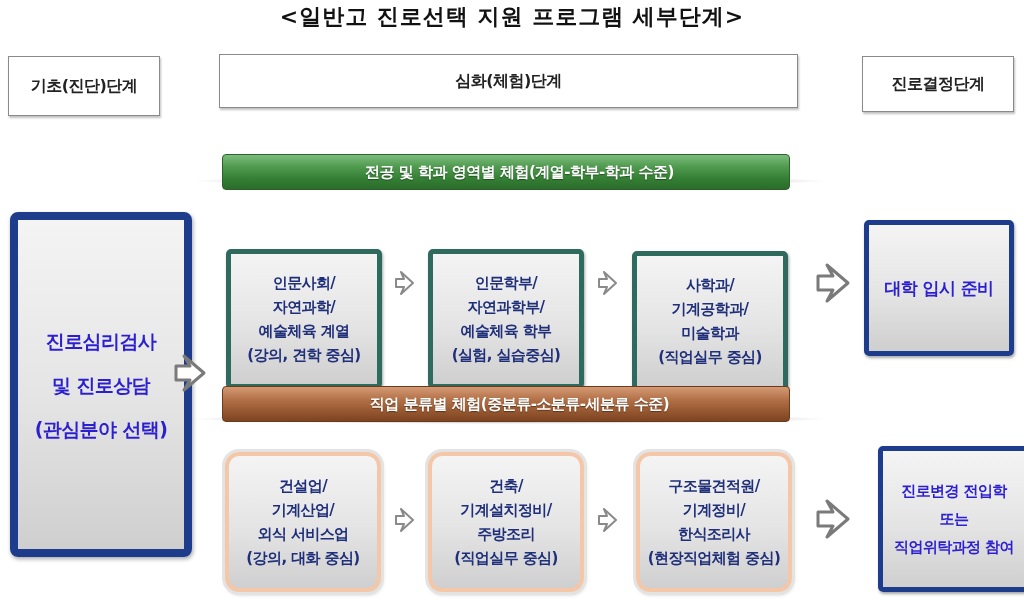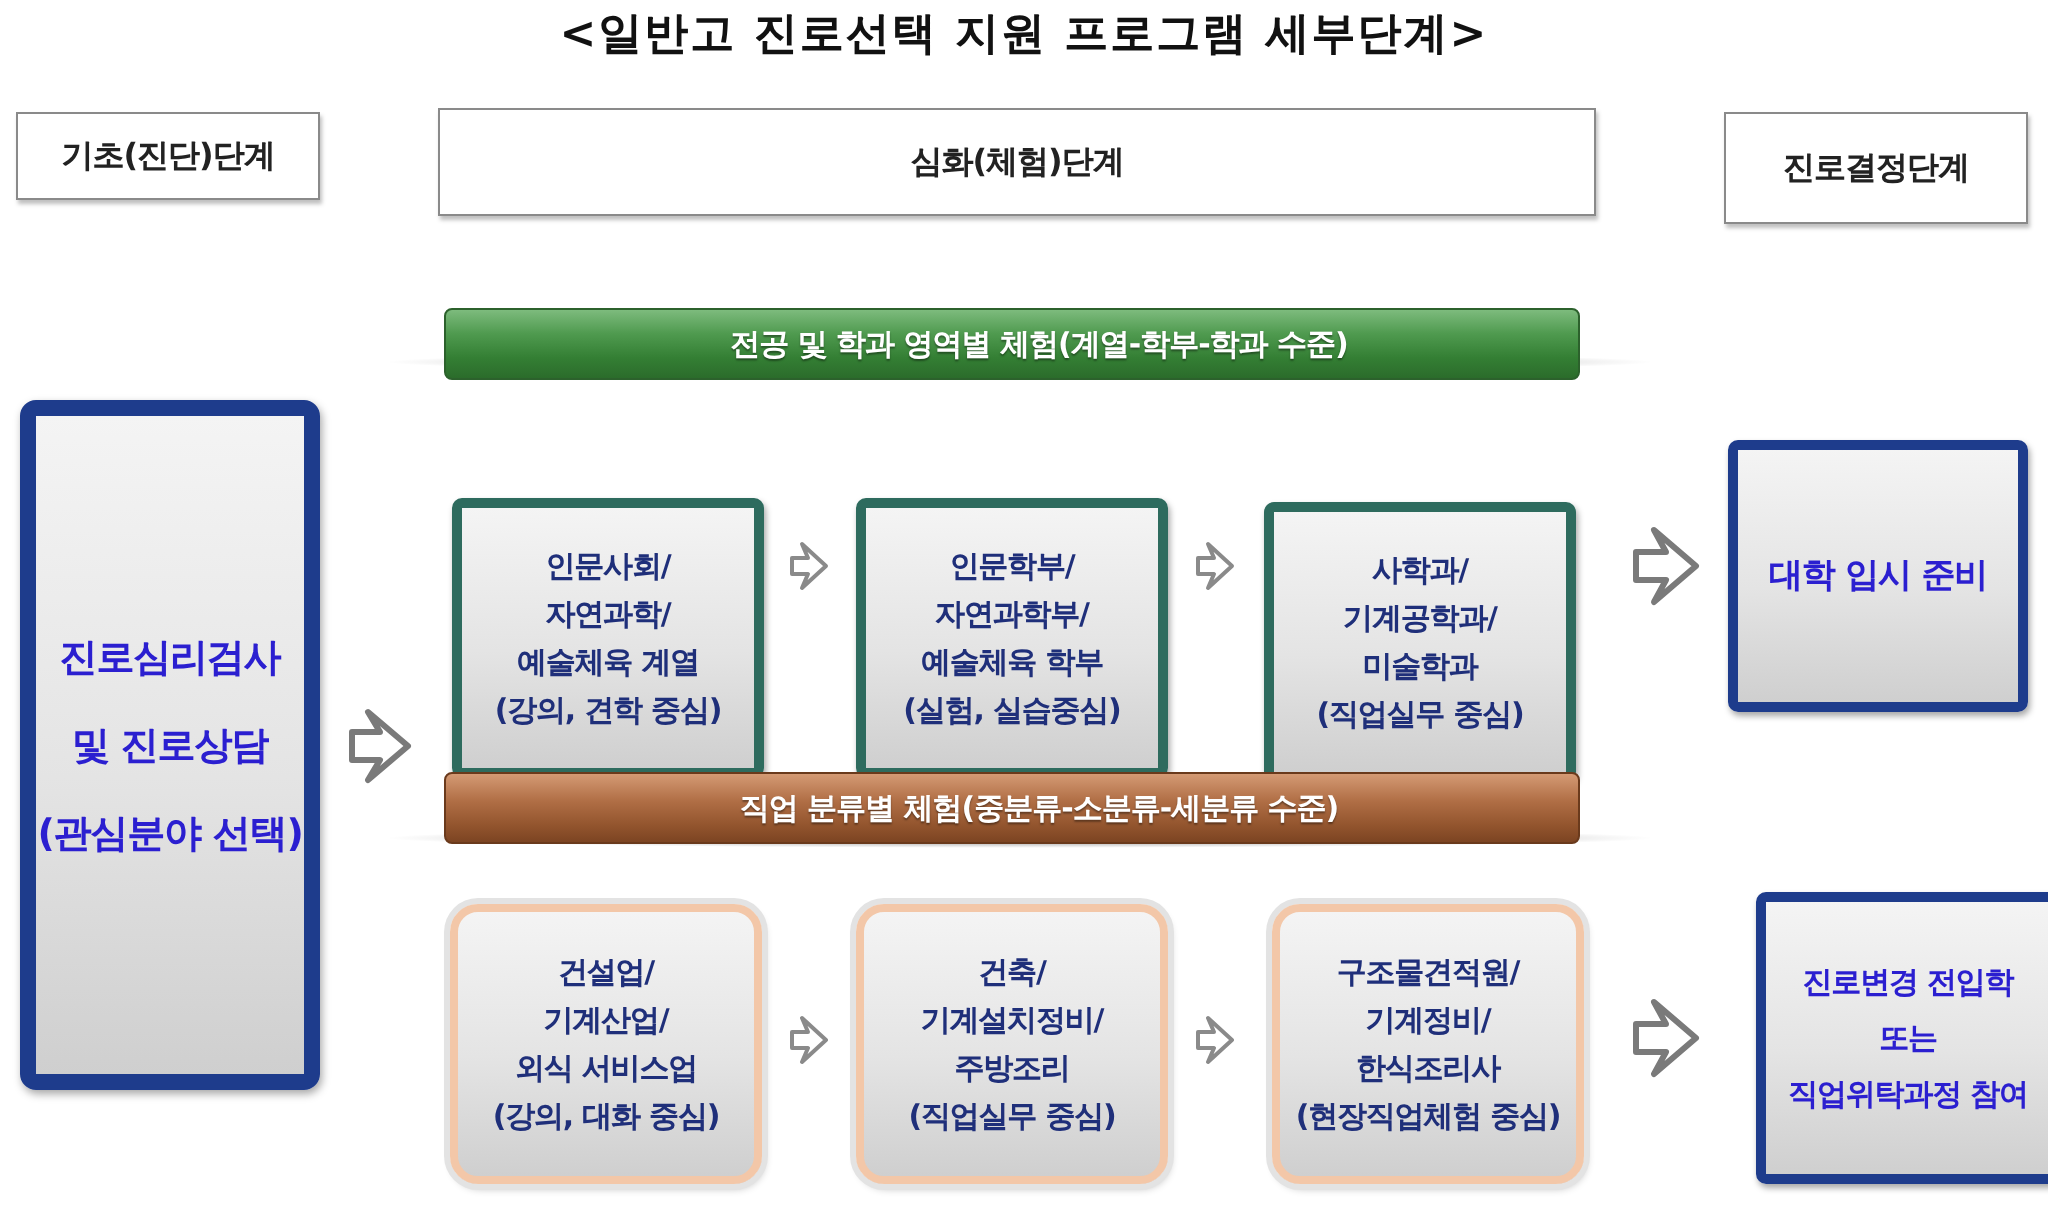--- a/index.html
+++ b/index.html
@@ -67,31 +67,31 @@
   .box.navy.big-text { font-size: 17px; }
 
   .arrow { position: absolute; }
   .arrow svg { display: block; width: 100%; height: 100%; }
 </style>
 </head>
 <body>
 
 <div class="title">&lt;일반고 진로선택 지원 프로그램 세부단계&gt;</div>
 
-<div class="stage-label" style="left:8px; top:56px; width:152px; height:44px;">
+<div class="stage-label" style="left:8px; top:56px; width:152px; height:60px;">
   <span>기초(진단)단계</span>
 </div>
 <div class="stage-label" style="left:219px; top:54px; width:579px; height:54px;">
   <span>심화(체험)단계</span>
 </div>
 <div class="stage-label" style="left:862px; top:56px; width:152px; height:56px;">
   <span>진로결정단계</span>
 </div>
 
-<div class="box left-big" style="left:10px; top:200px; width:150px; height:345px;">
+<div class="box left-big" style="left:10px; top:212px; width:182px; height:345px;">
   <div>진로심리검사</div>
   <div>및 진로상담</div>
   <div>(관심분야 선택)</div>
 </div>
 
 <div class="arrow" style="left:170px; top:350px; width:40px; height:46px;">
   <svg viewBox="0 0 40 46">
       <path d="M6 16 L20 16 L14 6 L34 23 L14 40 L20 30 L6 30 Z" fill="#fff" stroke="#7a7a7a" stroke-width="3" stroke-linejoin="round"></path>
     </svg>
 </div>

